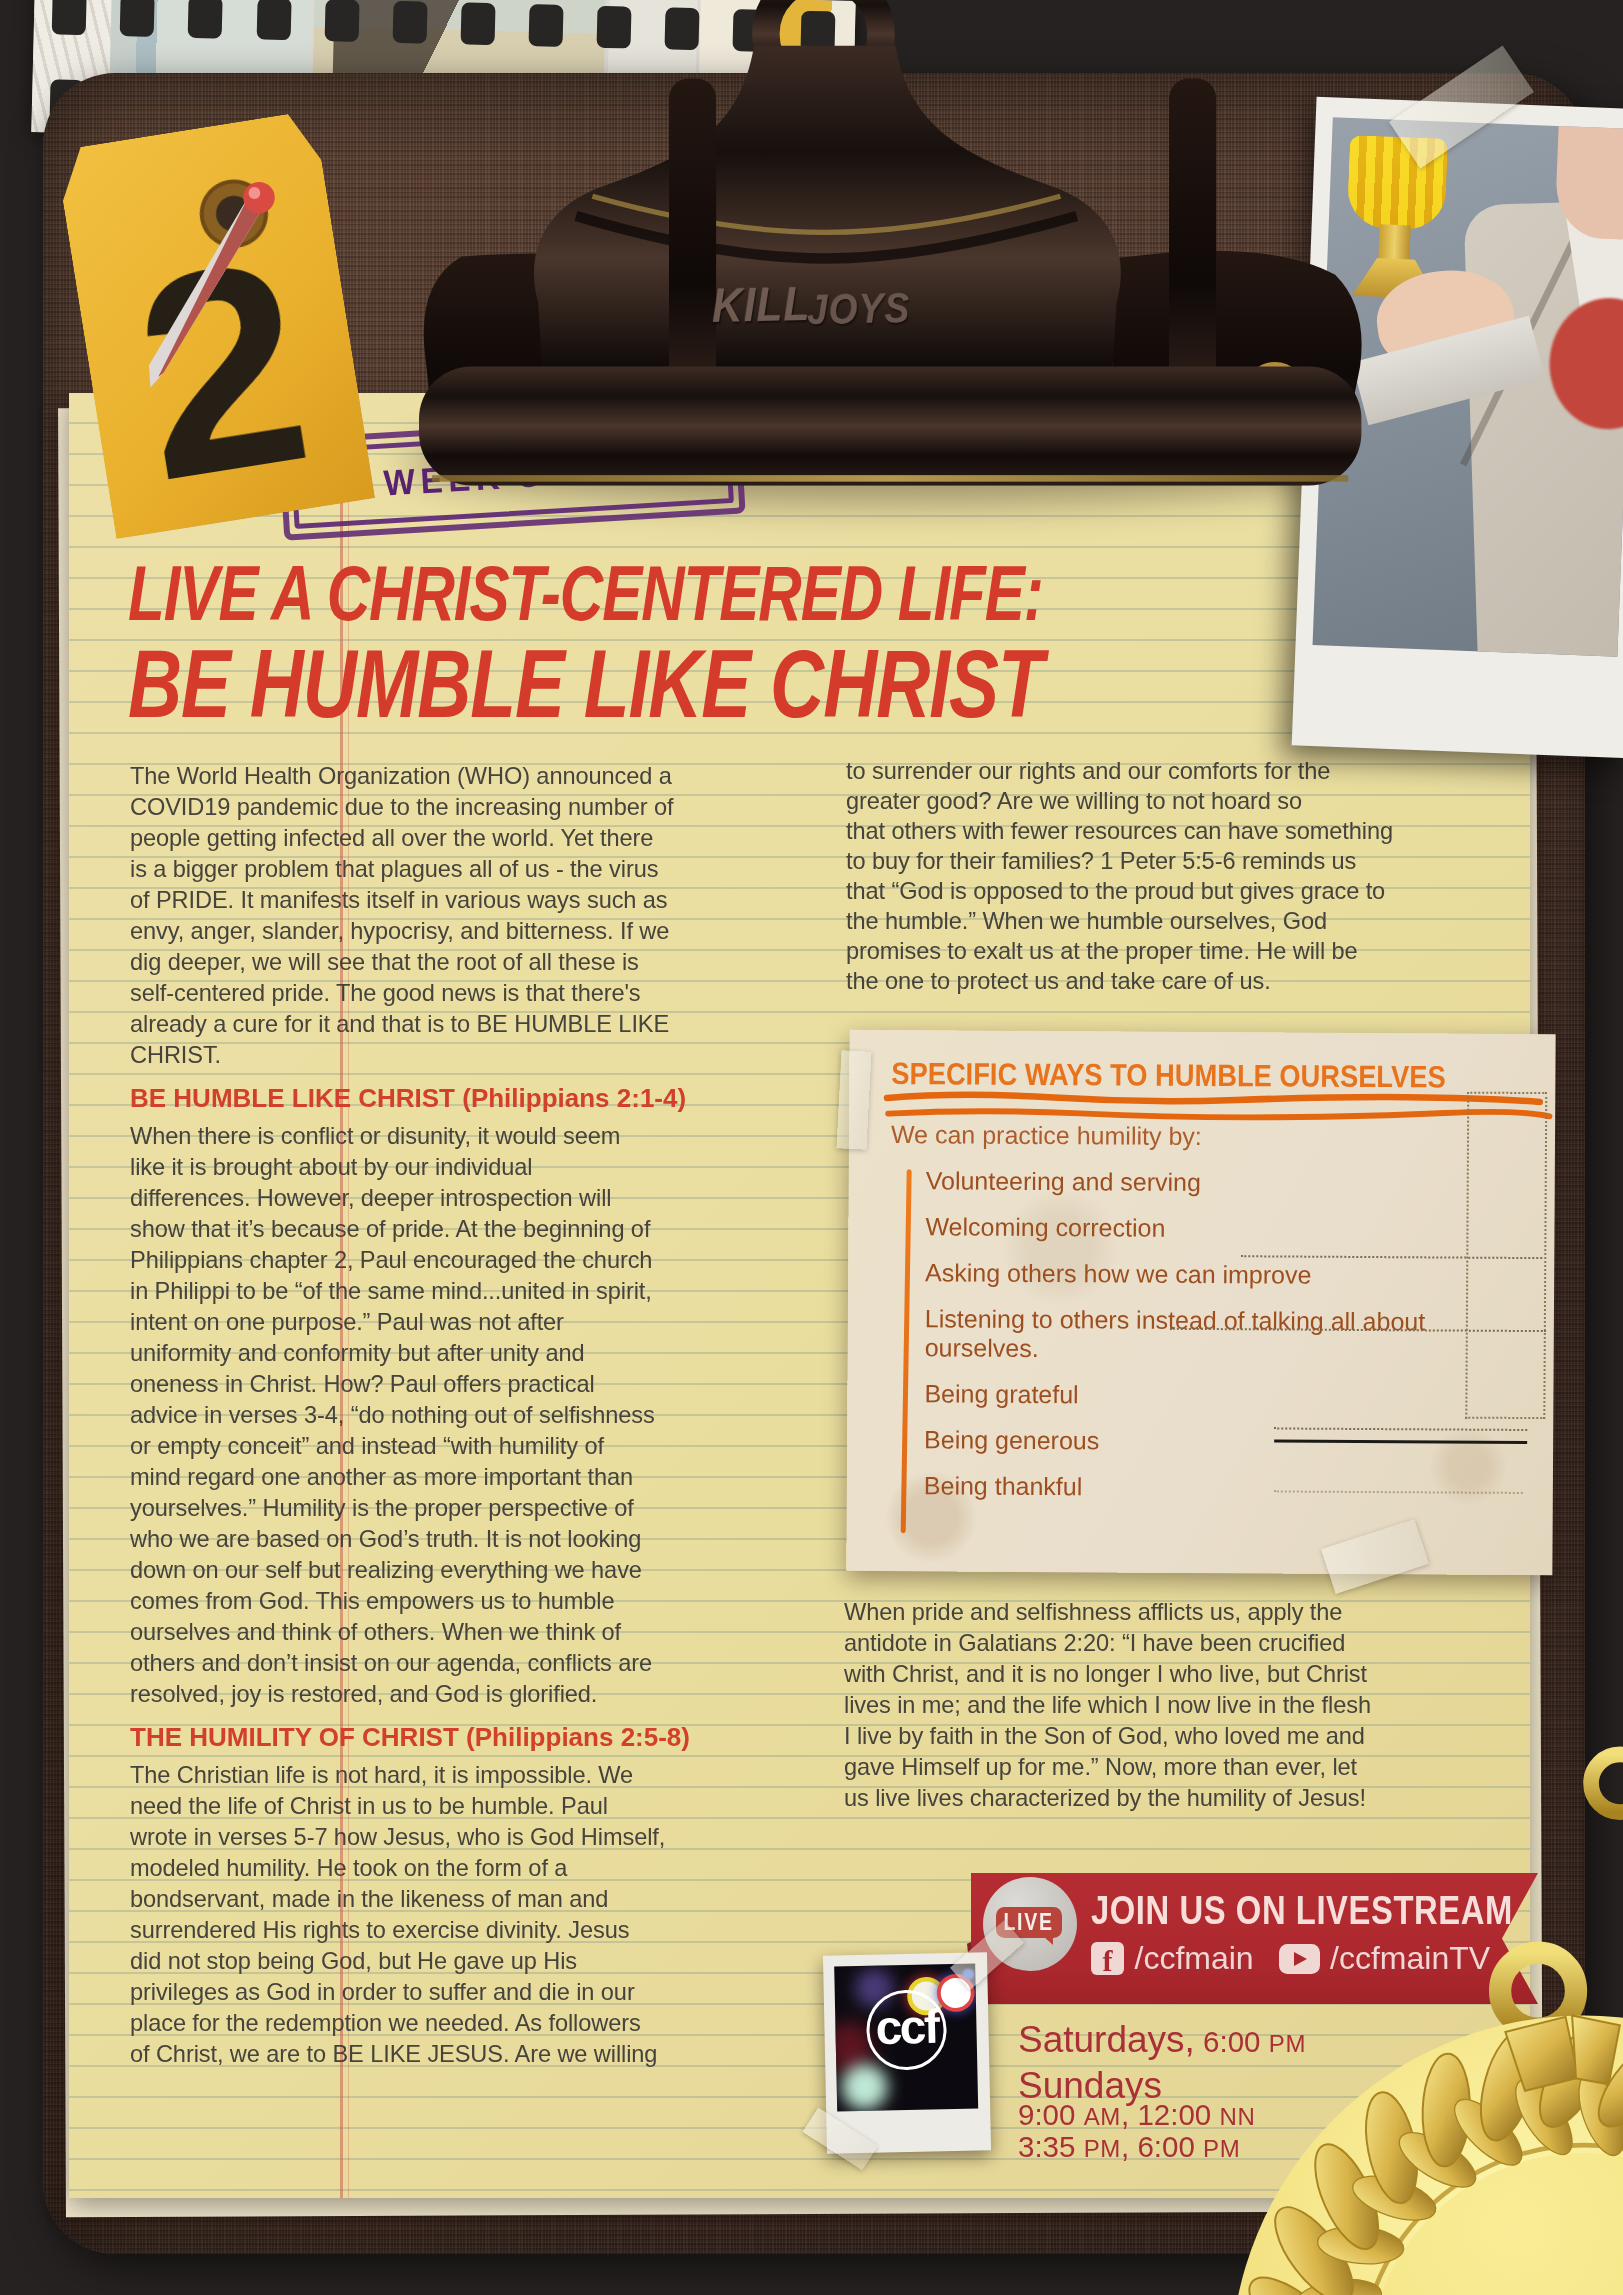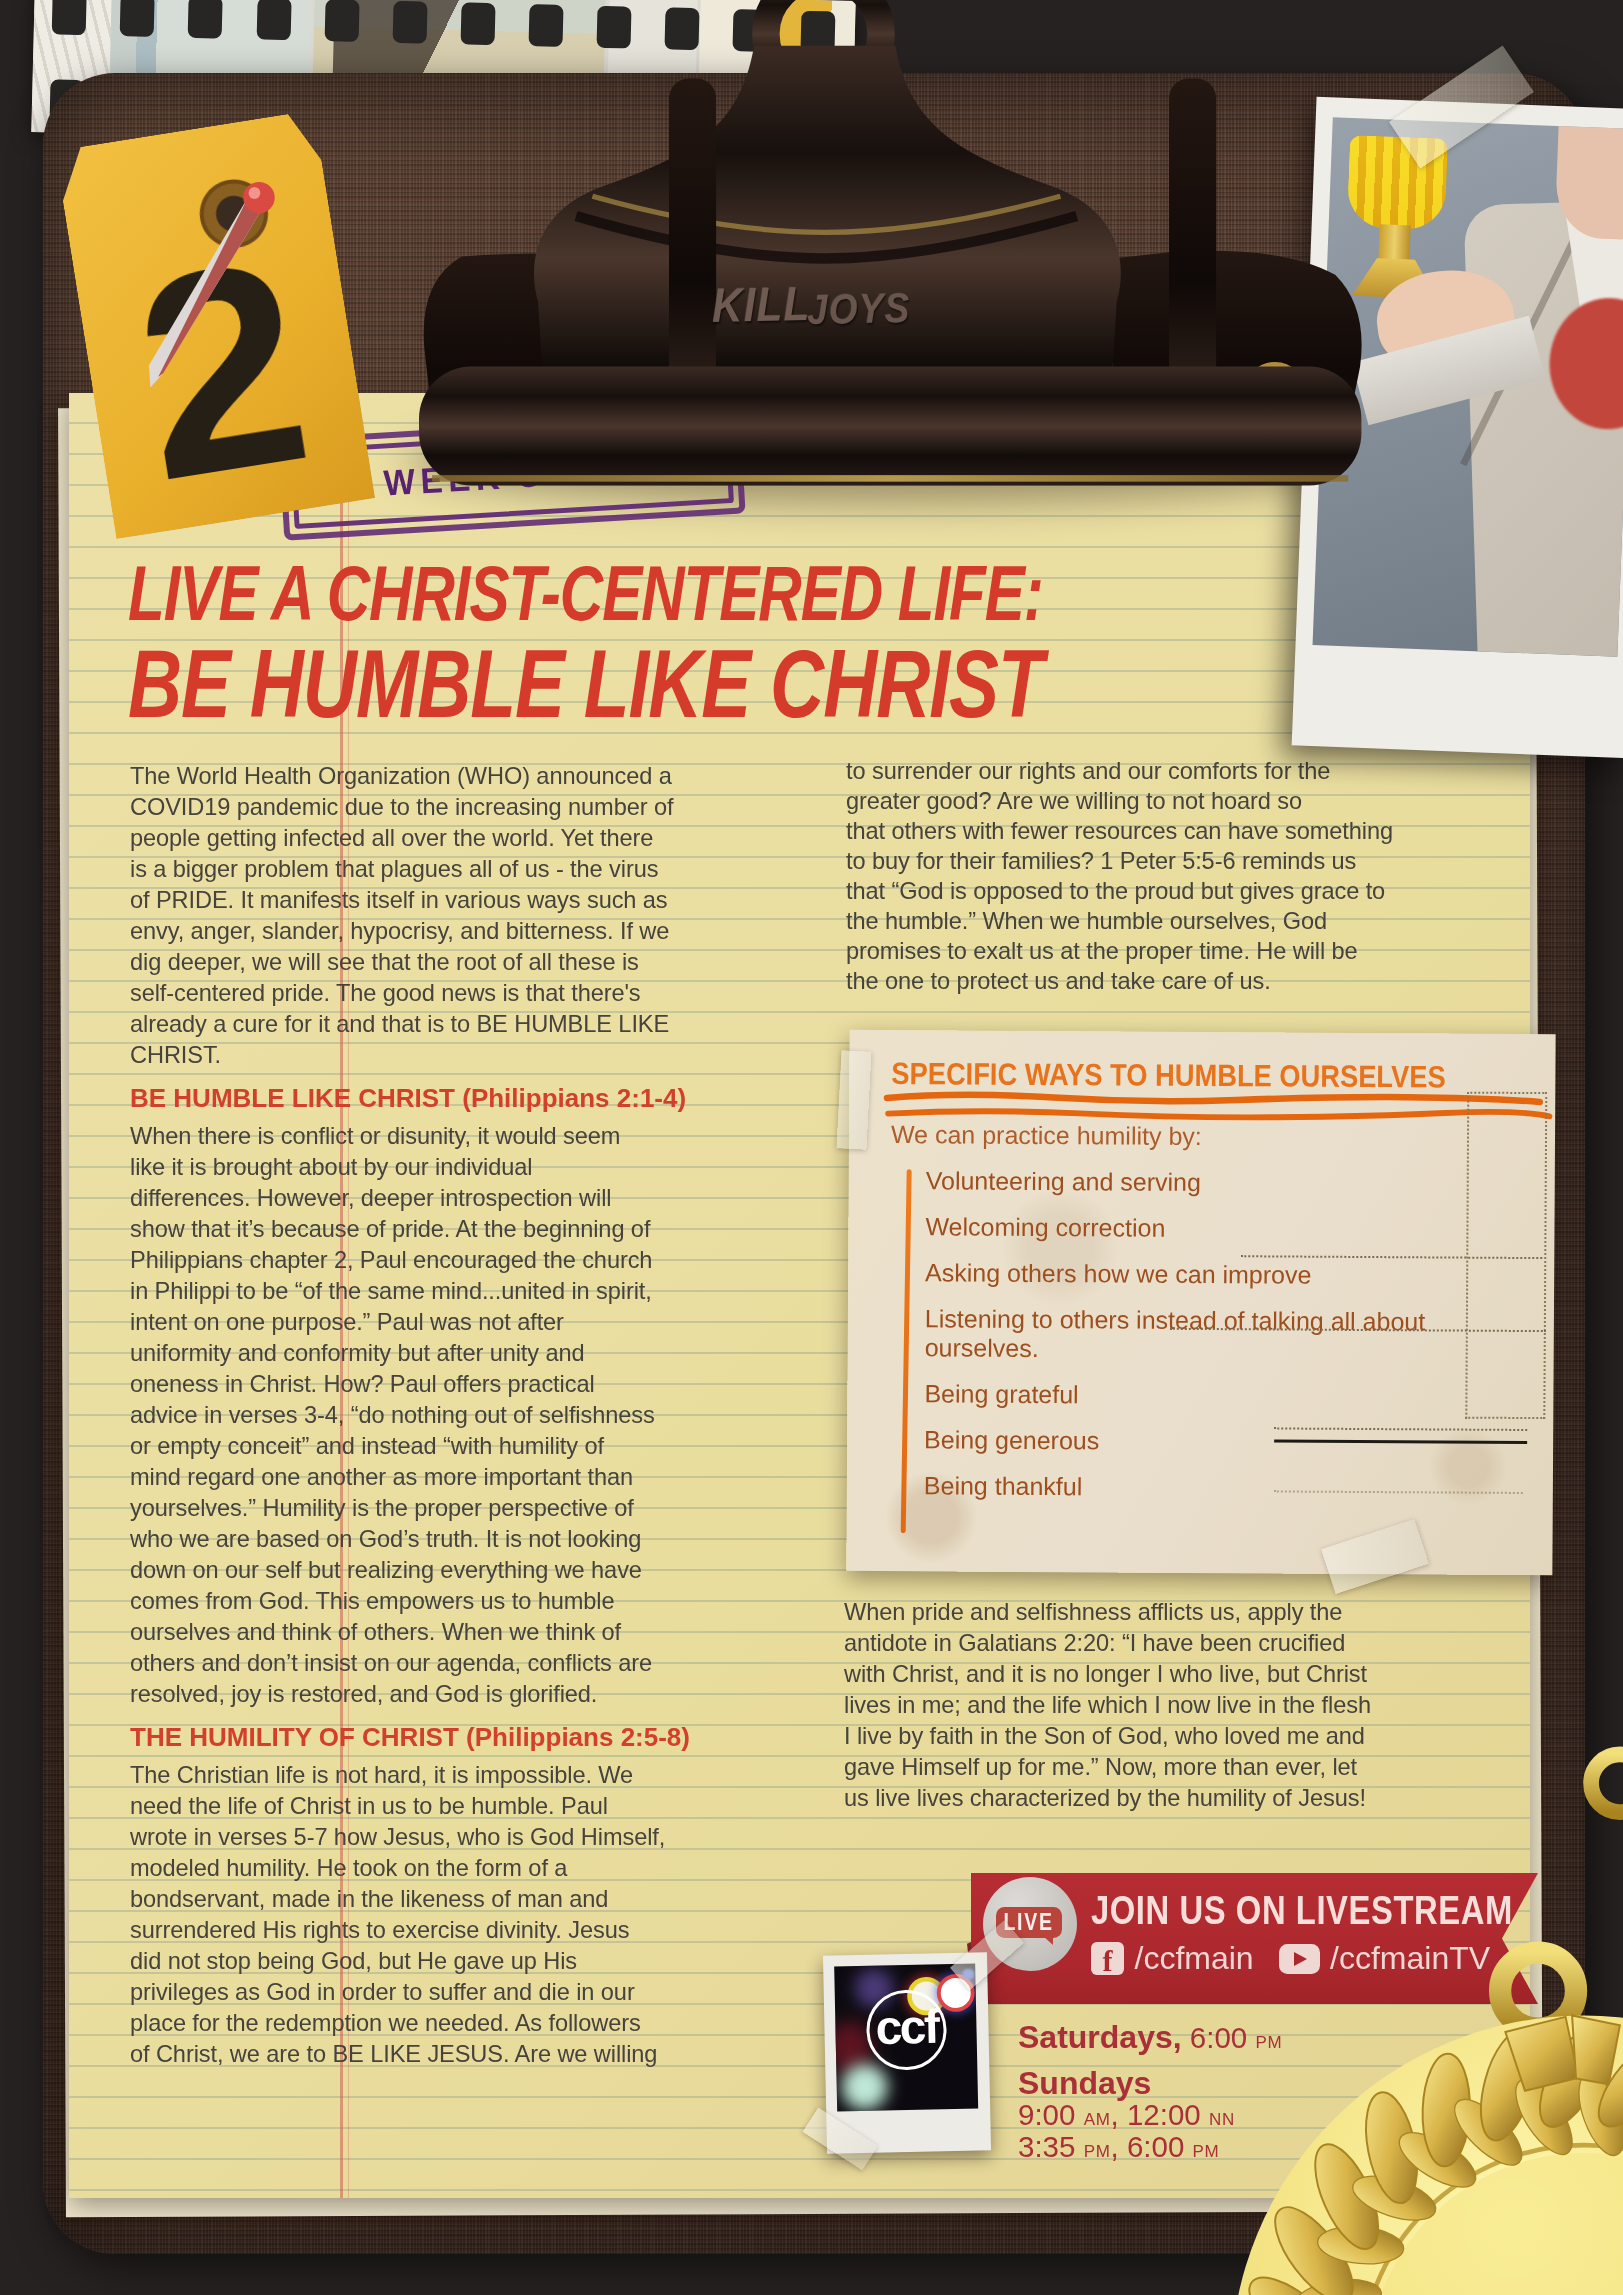--- a/index.html
+++ b/index.html
@@ -95,23 +95,23 @@
     transform:scaleX(.80);transform-origin:left;letter-spacing:0.7px;white-space:nowrap;}
   .social-row{position:absolute;left:120px;top:67px;display:flex;align-items:center;gap:10.5px;color:#efd8d4;font-size:32px;}
   .fb-ic{width:33px;height:33px;background:#efd8d4;border-radius:5.9px;display:flex;align-items:flex-end;justify-content:center;overflow:hidden;}
   .fb-f{color:#ac282e;font-weight:bold;font-size:30px;line-height:29px;font-family:"Liberation Serif",serif;}
   .yt-ic{width:41px;height:30px;background:#efd8d4;border-radius:8.5px;display:flex;align-items:center;justify-content:center;margin-left:14.4px;}
   .yt-tri{width:0;height:0;border-left:13px solid #ac282e;border-top:7.9px solid transparent;border-bottom:7.9px solid transparent;margin-left:2.6px;}
   
   .schedule{position:absolute;left:1018px;top:2019px;width:301px;color:#a93038;z-index:10;}
   .sch-line{position:absolute;white-space:nowrap;}
   .sch-line-0{top:0;}  .sch-line-1{top:46px;}  .sch-line-2{top:79px;}  .sch-line-3{top:111px;}
-  .sch-b{font-weight:bold;font-size:32px;}
+  .sch-b{font-weight:normal;font-size:37px;}
   .sch-n{font-size:29.5px;margin-top:32px;}
-  .sch-s{font-size:17px;letter-spacing:0.7px;}
+  .sch-s{font-size:24px;letter-spacing:0.7px;}
   
   .ccf-pol{position:absolute;left:825px;top:1954px;width:164px;height:198px;background:#edebe6;
     transform:rotate(-1.2deg);box-shadow:0 6.5px 17px rgba(25,12,5,.45);z-index:11;}
   .ccf-ph{position:absolute;left:11px;top:10.5px;width:141px;height:145px;background:#0c0a10;overflow:hidden;}
   .bokeh{position:absolute;border-radius:50%;}
   .ccf-circle{position:absolute;left:31px;top:25px;width:80px;height:80px;border:3.9px solid #fff;border-radius:50%;
     display:flex;align-items:center;justify-content:center;}
   .ccf-text{color:#fff;font-weight:bold;font-size:48px;letter-spacing:-2.6px;transform:translateY(-2.6px);}
   
   .trophy-pol{position:absolute;left:1304px;top:103px;width:340px;height:649px;background:#efede8;

